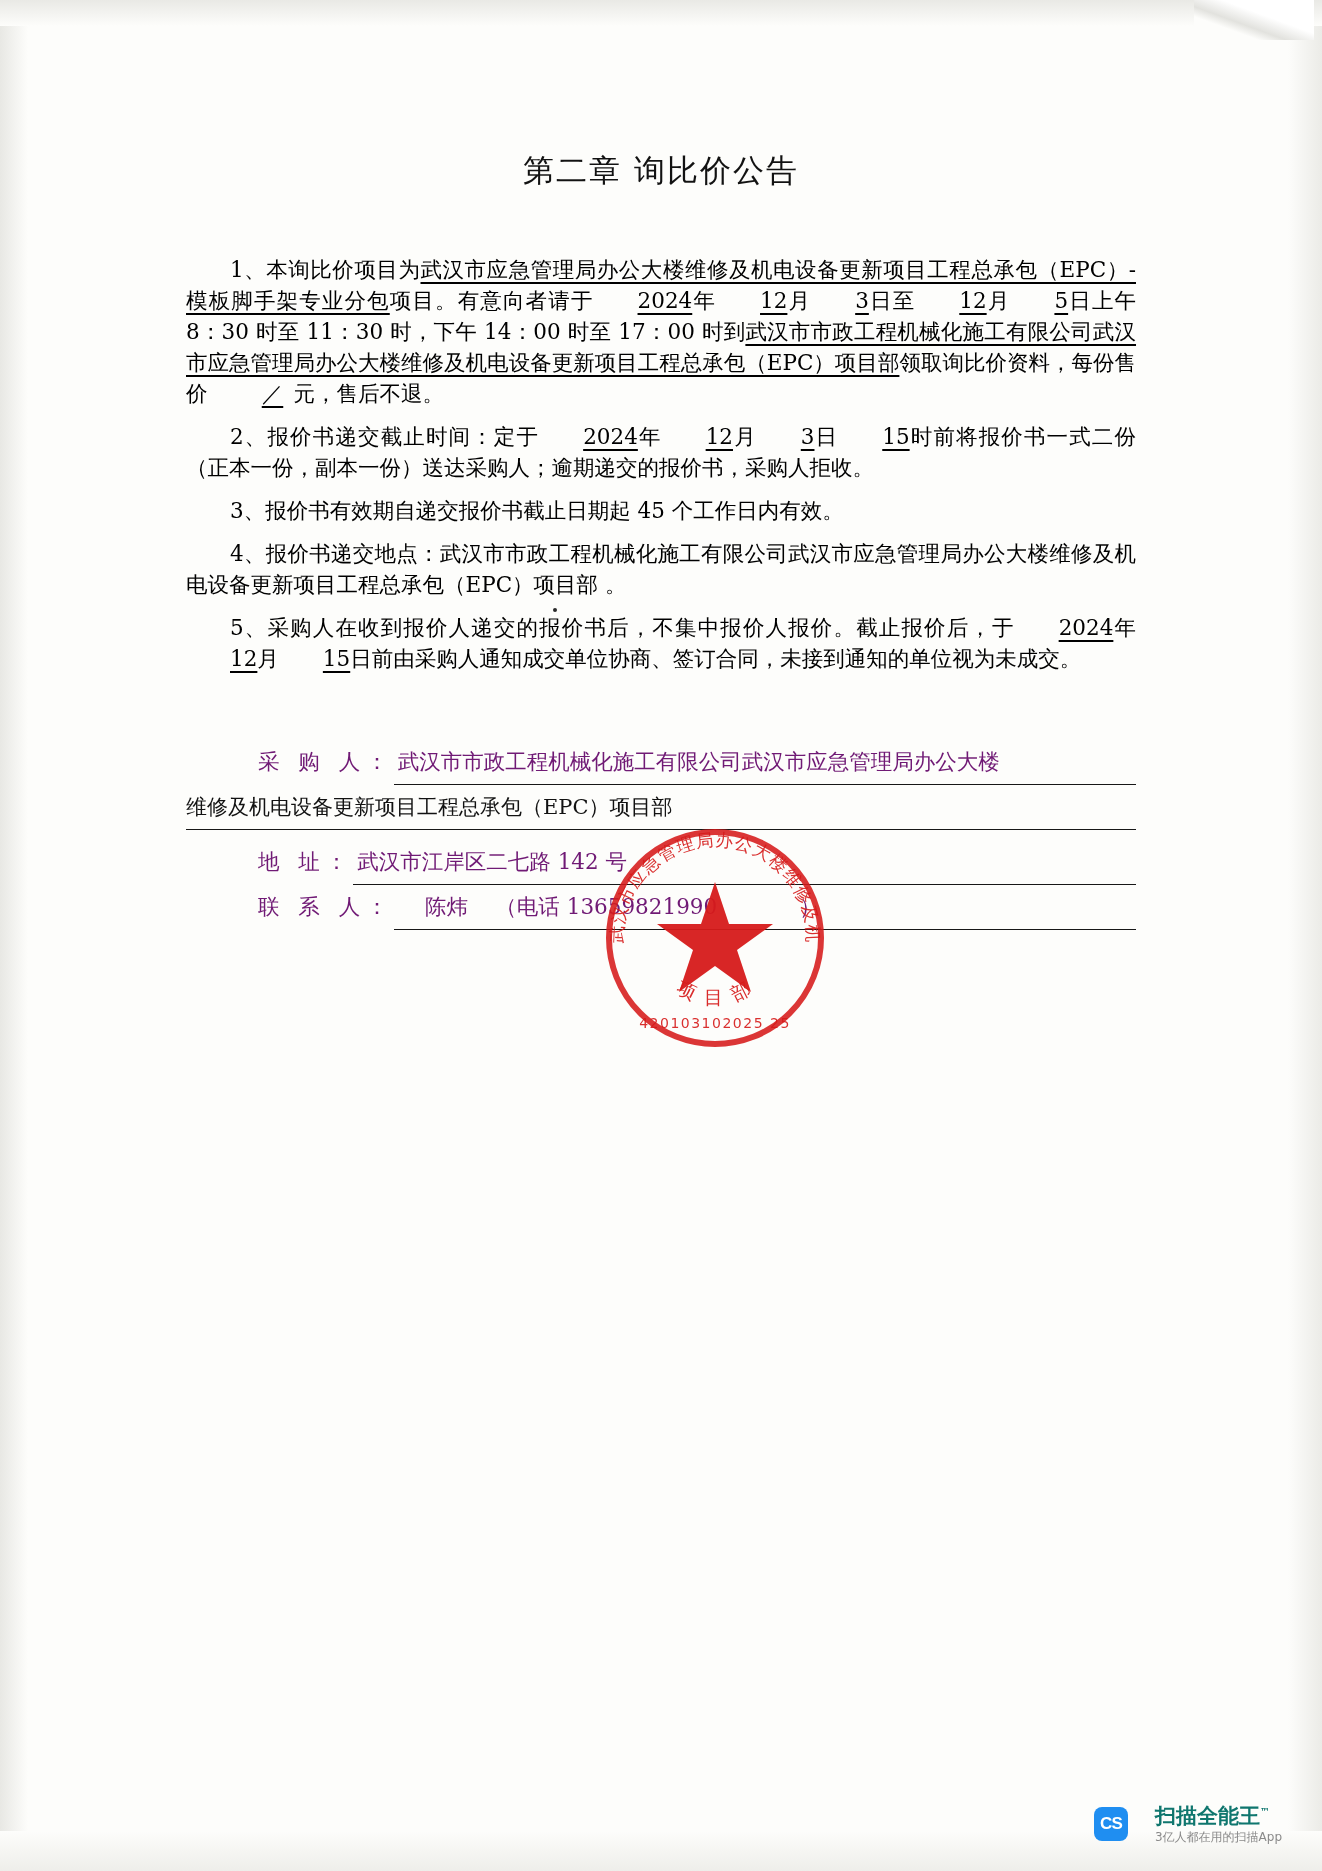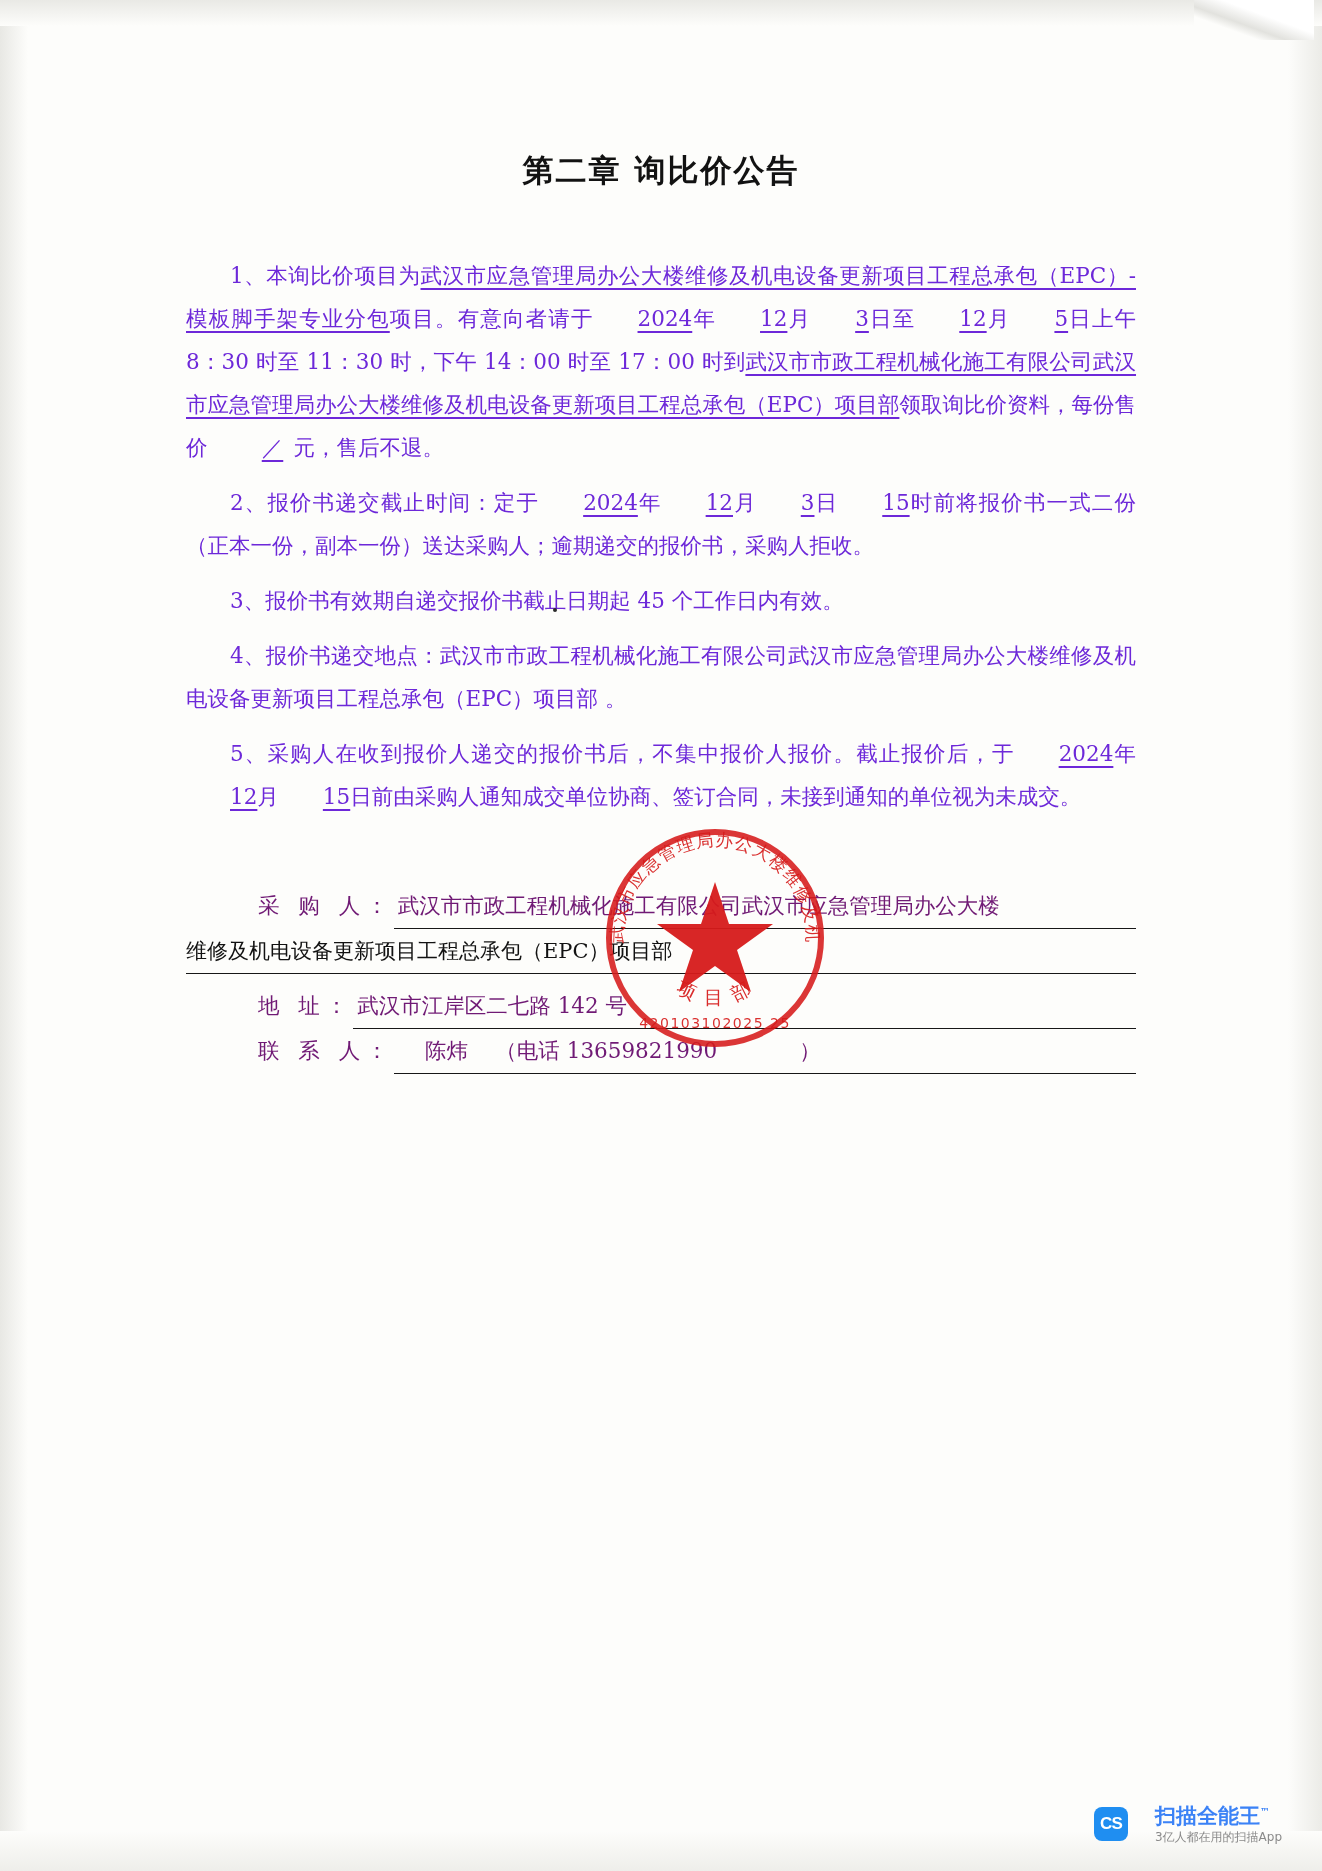--- a/index.html
+++ b/index.html
@@ -61,32 +61,32 @@
   .doc-body {
     position: absolute;
     left: 186px;
     top: 150px;
     width: 950px;
   }
 
   .doc-title {
     text-align: center;
     font-family: "DejaVu Sans", "Liberation Sans", sans-serif;
-    font-weight: bold;
+    font-weight: normal;
     font-size: 31px;
     letter-spacing: 2px;
     color: #121212;
     margin: 0 0 62px 0;
   }
 
   p.para {
     font-family: "DejaVu Serif", "Liberation Serif", serif;
     font-size: 21.5px;
-    color: #6d28d9;
-    line-height: 43px;
+    color: #000000;
+    line-height: 31px;
     margin: 0 0 12px 0;
     text-align: justify;
     text-indent: 44px;
   }
 
   .u { text-decoration: underline; text-underline-offset: 5px; }
   .blank { display: inline-block; min-width: 58px; text-align: center; text-decoration: underline; text-underline-offset: 5px; }
   .blank-sm { display: inline-block; min-width: 34px; text-align: center; text-decoration: underline; text-underline-offset: 5px; }
   .blank-lg { display: inline-block; min-width: 86px; text-align: center; text-decoration: underline; text-underline-offset: 5px; }
 
@@ -152,21 +152,21 @@
     font-weight: bold;
     display: flex;
     align-items: center;
     justify-content: center;
     font-family: "Liberation Sans", sans-serif;
     letter-spacing: -1px;
   }
   .cs-text-main {
     font-family: "DejaVu Sans", "Liberation Sans", sans-serif;
     font-size: 21px;
-    color: #3b82f6;
+    color: #0f766e;
     font-weight: bold;
     line-height: 20px;
   }
   .cs-text-sub {
     font-family: "DejaVu Sans", "Liberation Sans", sans-serif;
     font-size: 12px;
     color: #8a8a8a;
     line-height: 16px;
     margin-top: 3px;
   }

